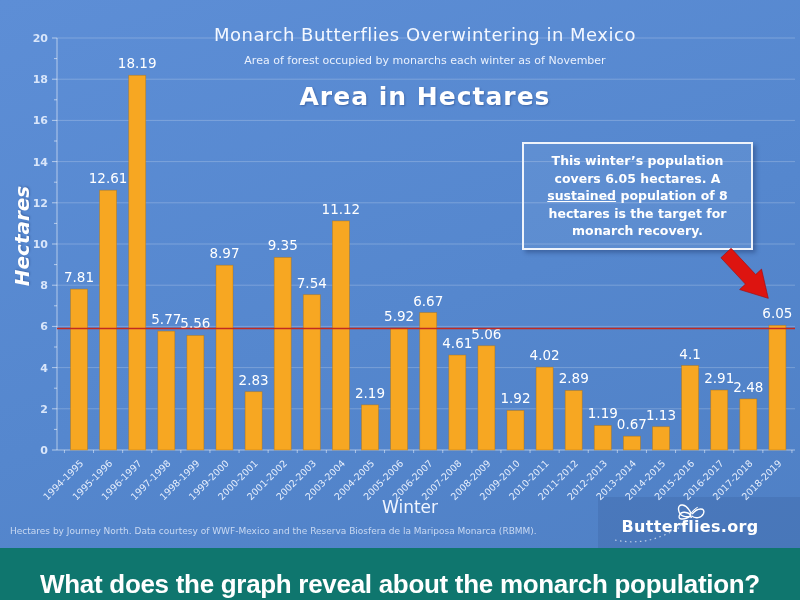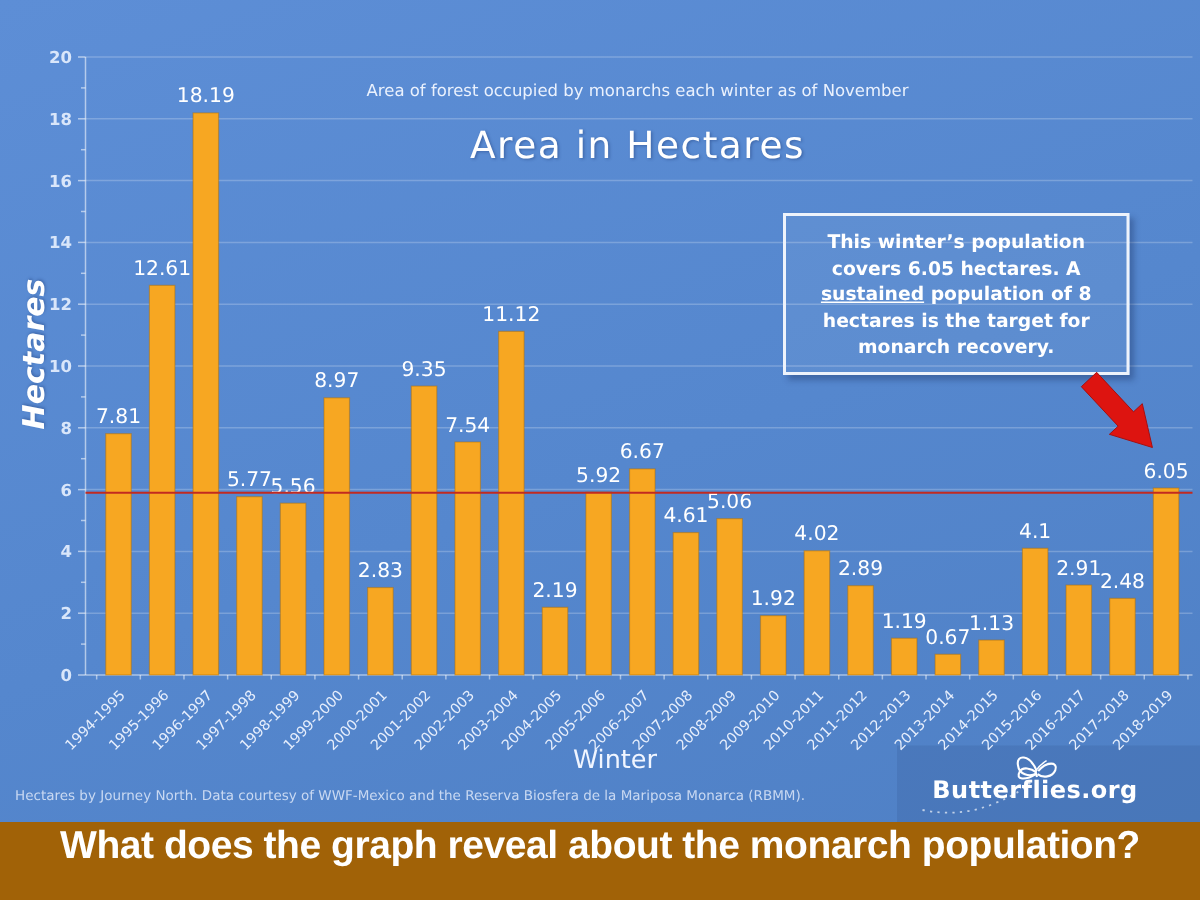--- a/index.html
+++ b/index.html
@@ -19,21 +19,21 @@
   .title{
     position:absolute;left:60px;top:24px;width:730px;text-align:center;
     color:#f4f8ff;font-size:18px;letter-spacing:.5px;
   }
   .subtitle{
     position:absolute;left:60px;top:54px;width:730px;text-align:center;
     color:#eaf1fd;font-size:11px;
   }
   .heading{
     position:absolute;left:60px;top:82px;width:730px;text-align:center;
-    color:#ffffff;font-size:25px;font-weight:normal;letter-spacing:1px;
+    color:#ffffff;font-size:25px;font-weight:bold;letter-spacing:1px;
     text-shadow:1px 1px 2px rgba(30,60,120,.45);
   }
   .y-title{
     position:absolute;left:-78px;top:224px;width:200px;text-align:center;
     transform:rotate(-90deg);
     color:#ffffff;font-size:20px;font-weight:bold;font-style:italic;
     text-shadow:1px 1px 2px rgba(30,60,120,.4);
   }
   .x-title{
     position:absolute;left:310px;top:497px;width:200px;text-align:center;
@@ -59,35 +59,36 @@
   }
   .logo{
     position:absolute;left:600px;top:498px;width:200px;height:50px;
   }
   .logo-text{
     position:absolute;left:0px;top:19px;width:180px;text-align:center;
     color:#ffffff;font-size:16px;font-weight:bold;letter-spacing:.3px;
   }
   .question-bar{
     position:absolute;left:0;top:548px;width:800px;height:52px;
-    background:#a16207;display:flex;align-items:flex-start;justify-content:center;
+    background:#0f766e;display:flex;align-items:flex-end;justify-content:center;
   }
   .question-text{
     color:#ffffff;font-size:26px;font-weight:bold;
     font-family:"Liberation Sans",sans-serif;letter-spacing:-0.3px;
     white-space:nowrap;
   }
 </style>
 </head>
 <body>
 
 <div id="stage">
   <div class="poster">
     <div class="logo-panel"></div>
 
+    <div class="title">Monarch Butterflies Overwintering in Mexico</div>
     <div class="subtitle">Area of forest occupied by monarchs each winter as of November</div>
     <div class="heading">Area in Hectares</div>
 
     <svg id="chart" width="800" height="548" viewBox="0 0 800 548" style="position:absolute;left:0;top:0;">
         <line x1="57" y1="408.8" x2="795" y2="408.8" stroke="rgba(255,255,255,0.22)" stroke-width="1"></line>
         <line x1="57" y1="367.6" x2="795" y2="367.6" stroke="rgba(255,255,255,0.22)" stroke-width="1"></line>
         <line x1="57" y1="326.4" x2="795" y2="326.4" stroke="rgba(255,255,255,0.22)" stroke-width="1"></line>
         <line x1="57" y1="285.2" x2="795" y2="285.2" stroke="rgba(255,255,255,0.22)" stroke-width="1"></line>
         <line x1="57" y1="244" x2="795" y2="244" stroke="rgba(255,255,255,0.22)" stroke-width="1"></line>
         <line x1="57" y1="202.79999999999998" x2="795" y2="202.79999999999998" stroke="rgba(255,255,255,0.22)" stroke-width="1"></line>

